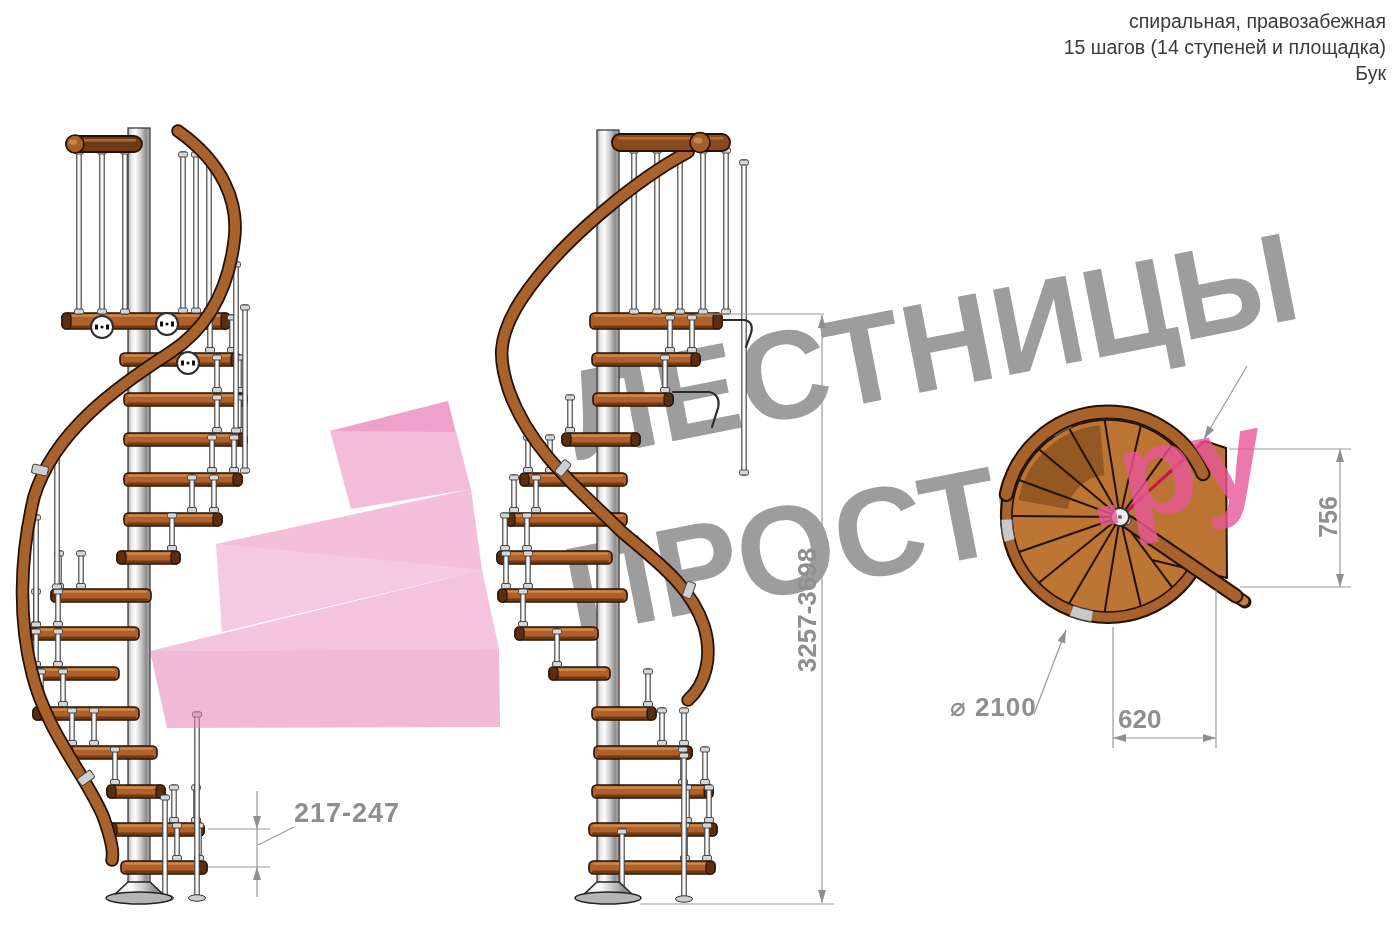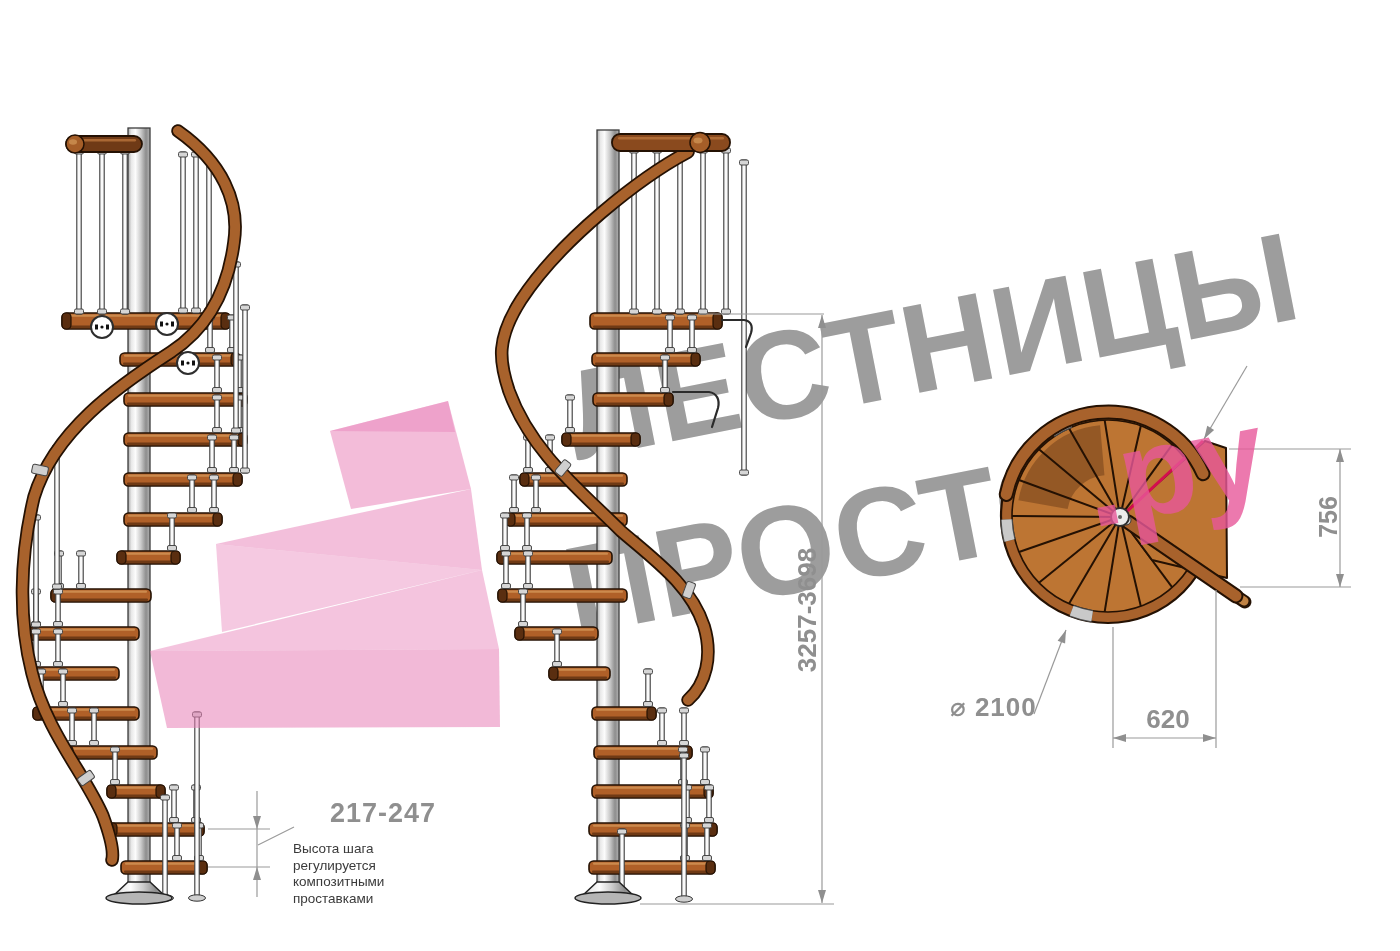--- a/index.html
+++ b/index.html
@@ -10,23 +10,23 @@
       transform-origin:0 0;transform:rotate(-11.1deg);letter-spacing:1px;user-select:none;}
   .wm1,.wm2{color:#9d9d9d;}
   .wmpink{color:#e8589a;opacity:.8;}
   #header{position:absolute;top:8px;right:14px;text-align:right;color:#3b3b3b;
           font-size:19.5px;line-height:26px;}
   .dim{position:absolute;color:#8f8f8f;font-weight:700;}
   #dim-total{left:736px;top:596px;width:140px;height:28px;text-align:center;font-size:26px;
              transform:rotate(-90deg);}
   #dim-756{left:1277px;top:504px;width:100px;height:26px;text-align:center;font-size:25px;
            transform:rotate(-90deg);}
-  #dim-620{left:1118px;top:704px;width:100px;text-align:center;font-size:26px;}
+  #dim-620{left:1118px;top:704px;width:100px;font-size:26px;}
   #dim-diam{left:950px;top:692px;font-size:26px;letter-spacing:1px;}
-  #dim-step{left:294px;top:798px;font-size:27px;letter-spacing:1px;margin-left:36px;}
+  #dim-step{left:294px;top:798px;font-size:27px;letter-spacing:1px;}
   #note-step{position:absolute;left:293px;top:841px;width:118px;color:#3a3a3a;
              font-size:13.5px;line-height:16.5px;}
 </style>
 </head>
 <body>
 
 <div id="canvas">
 
   <div class="wm wm1" style="left:556px;top:356px;">ЛЕСТНИЦЫ</div>
   <div class="wm wm2" style="left:554px;top:532px;">ПРОСТО</div>
@@ -482,20 +482,24 @@
         <polygon points="330,431 448,401 455,432" fill-opacity="0.42"></polygon>
         <polygon points="216,544 471,489 482,570" fill-opacity="0.5"></polygon>
         <polygon points="216,544 482,570 222,632" fill-opacity="0.42"></polygon>
         <polygon points="150,651 482,570 499,649" fill-opacity="0.46"></polygon>
         <polygon points="150,651 499,649 500,727 167,728" fill-opacity="0.55"></polygon>
       </g>
     </svg>
 
   <div class="wm wmpink" style="left:1072px;top:424px;">.ру</div>
 
+  <div id="header">
+    <div>спиральная, правозабежная</div>
+    <div>15 шагов (14 ступеней и площадка)</div>
+    <div>Бук</div>
+  </div>
 
   <div id="dim-total" class="dim">3257-3698</div>
   <div id="dim-756" class="dim">756</div>
   <div id="dim-620" class="dim">620</div>
   <div id="dim-diam" class="dim">⌀ 2100</div>
   <div id="dim-step" class="dim">217-247</div>
-  <div id="note-step">Высота шага регулируется композитными проставками</div>
 </div>
 
 </body></html>

